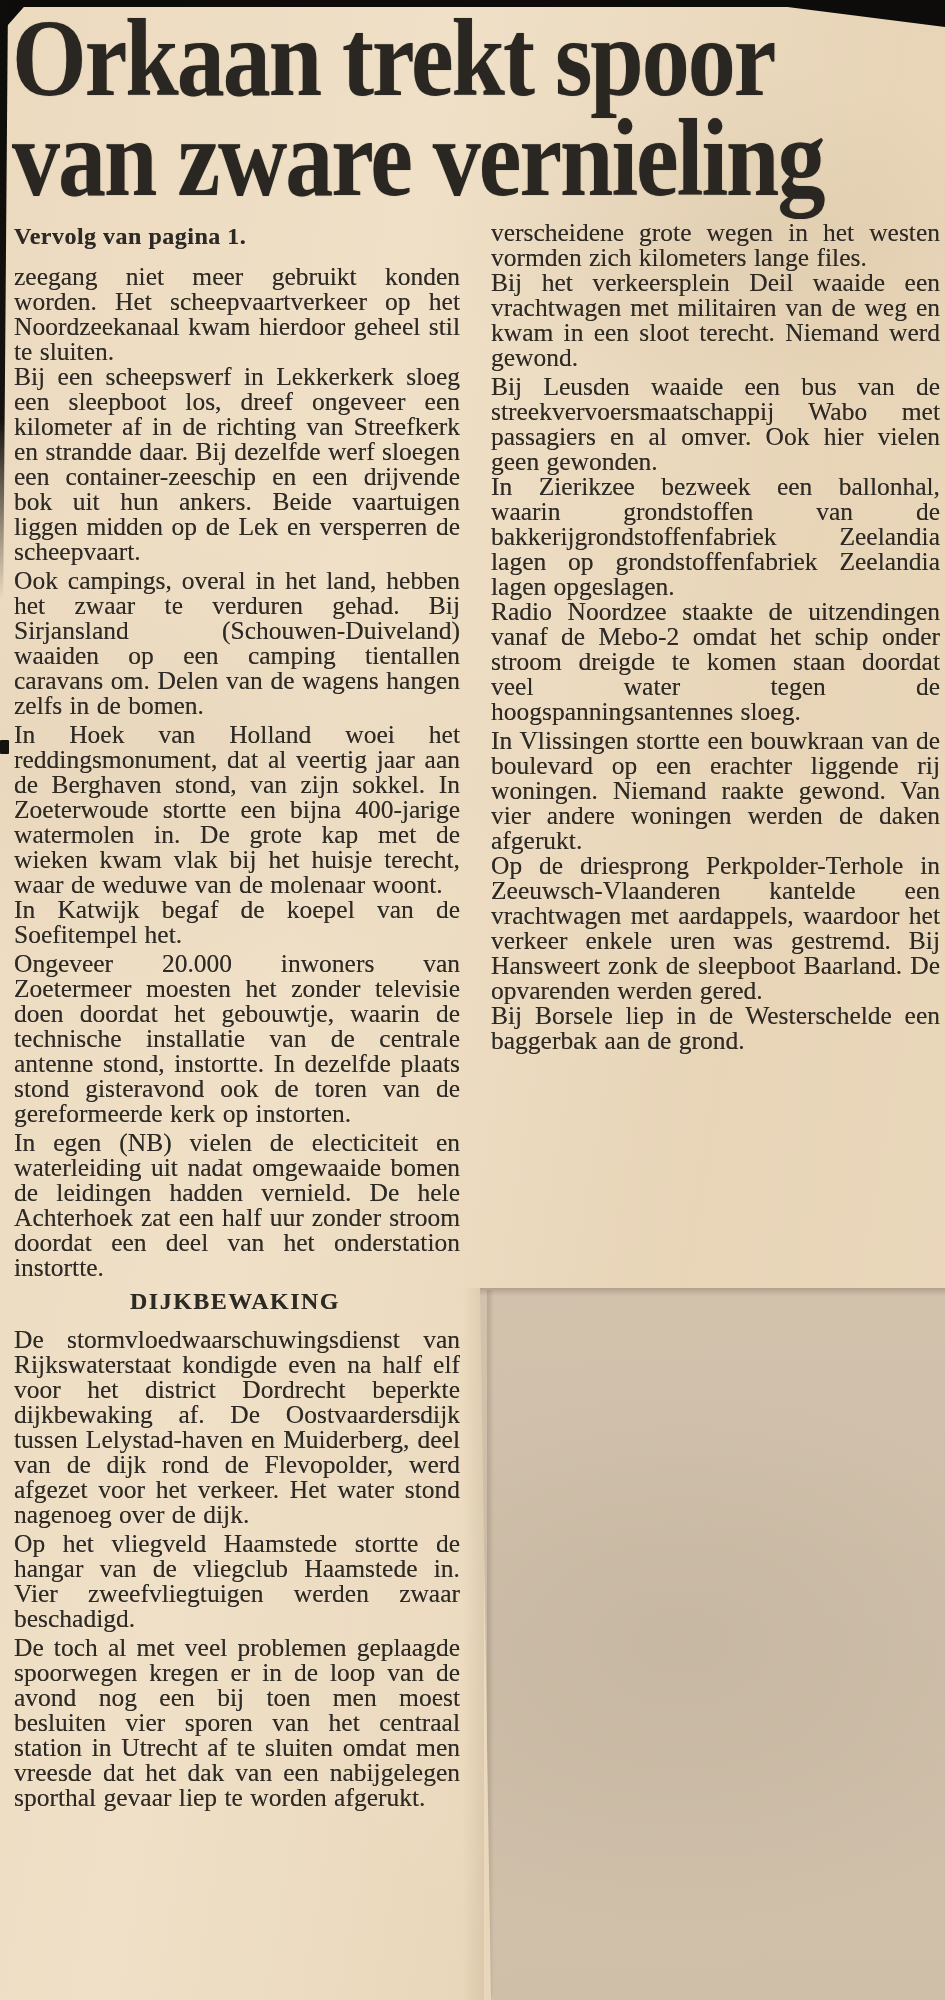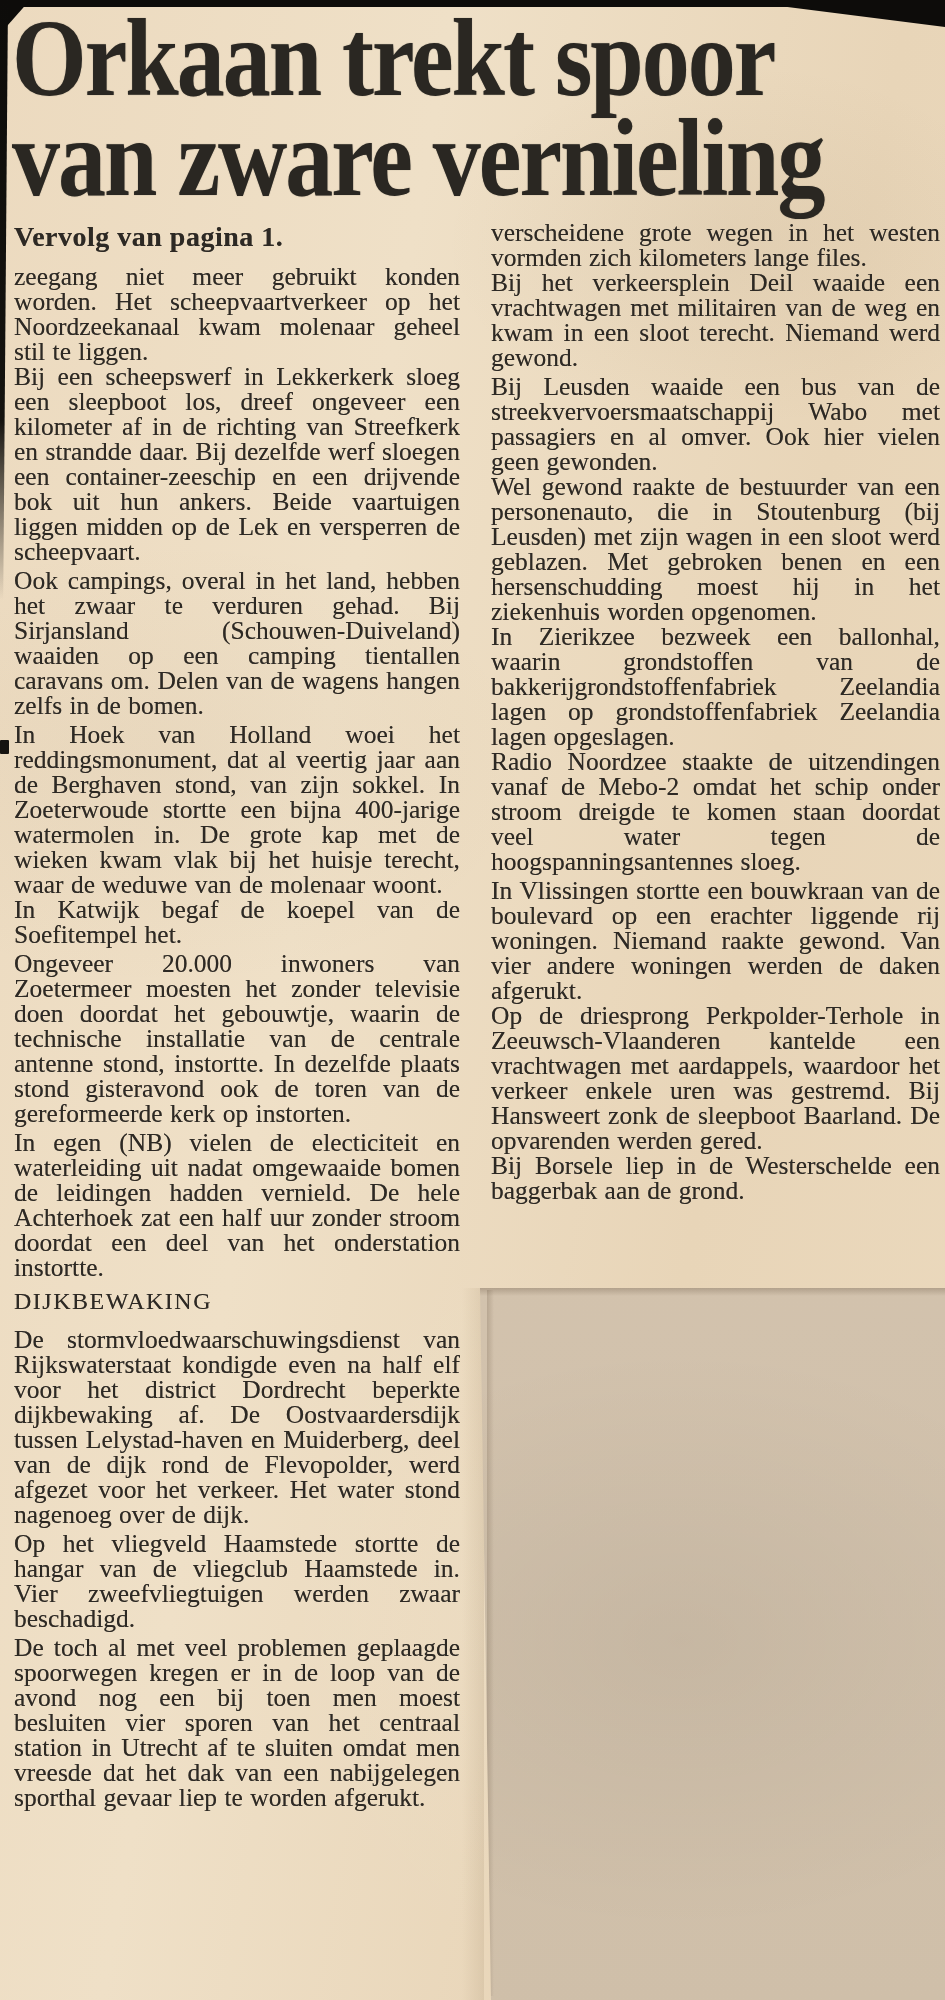--- a/index.html
+++ b/index.html
@@ -55,65 +55,64 @@
   }
   
   .col{
     position:absolute;color:#2d2924;
     font-family:"Liberation Serif","DejaVu Serif",serif;
     font-size:25.5px;line-height:25px;text-align:justify;
     text-shadow:0 0 .6px rgba(45,41,36,.5);
   }
   .left-col{left:14px;top:218px;width:446px;}
   .right-col{left:491px;top:214px;width:449px;}
-  .lead{font-weight:700;font-size:28px;letter-spacing:.5px;margin:0 0 15px 0;text-align:left;}
+  .lead{font-weight:700;font-size:24px;letter-spacing:.5px;margin:0 0 15px 0;text-align:left;}
   .para{margin:0;word-spacing:1px;}
   .para.gap{margin-top:4px;}
   .subhead{
-    font-weight:400;font-size:24px;letter-spacing:1.5px;
-    text-align:left;margin:9px 4px 13px 0;
+    font-weight:700;font-size:24px;letter-spacing:1.5px;
+    text-align:center;margin:9px 4px 13px 0;
   }
 </style>
 </head>
 <body>
 
 <div class="scan">
 
   <div class="cut-shadow-h"></div>
   <div class="cut-shadow-v"></div>
 
   <div class="clipping">
     <div class="headline">
       <div>Orkaan trekt spoor</div>
       <div>van zware vernieling</div>
     </div>
 
     <div class="col left-col">
       <p class="lead">Vervolg van pagina 1.</p>
       <div>
-          <p class="para">zeegang niet meer gebruikt konden worden. Het scheepvaartverkeer op het Noordzeekanaal kwam molenaar geheel stil te liggen.</p>
+          <p class="para">zeegang niet meer gebruikt konden worden. Het scheepvaartverkeer op het Noordzeekanaal kwam hierdoor geheel stil te sluiten.</p>
           <p class="para">Bij een scheepswerf in Lekkerkerk sloeg een sleepboot los, dreef ongeveer een kilometer af in de richting van Streefkerk en strandde daar. Bij dezelfde werf sloegen een container-zeeschip en een drijvende bok uit hun ankers. Beide vaartuigen liggen midden op de Lek en versperren de scheepvaart.</p>
           <p class="para gap">Ook campings, overal in het land, hebben het zwaar te verduren gehad. Bij Sirjansland (Schouwen-Duiveland) waaiden op een camping tientallen caravans om. Delen van de wagens hangen zelfs in de bomen.</p>
           <p class="para gap">In Hoek van Holland woei het reddingsmonument, dat al veertig jaar aan de Berghaven stond, van zijn sokkel. In Zoeterwoude stortte een bijna 400-jarige watermolen in. De grote kap met de wieken kwam vlak bij het huisje terecht, waar de weduwe van de molenaar woont.</p>
           <p class="para">In Katwijk begaf de koepel van de Soefitempel het.</p>
           <p class="para gap">Ongeveer 20.000 inwoners van Zoetermeer moesten het zonder televisie doen doordat het gebouwtje, waarin de technische installatie van de centrale antenne stond, instortte. In dezelfde plaats stond gisteravond ook de toren van de gereformeerde kerk op instorten.</p>
           <p class="para gap">In egen (NB) vielen de electiciteit en waterleiding uit nadat omgewaaide bomen de leidingen hadden vernield. De hele Achterhoek zat een half uur zonder stroom doordat een deel van het onderstation instortte.</p>
           <p class="subhead">DIJKBEWAKING</p>
           <p class="para">De stormvloedwaarschuwingsdienst van Rijkswaterstaat kondigde even na half elf voor het district Dordrecht beperkte dijkbewaking af. De Oostvaardersdijk tussen Lelystad-haven en Muiderberg, deel van de dijk rond de Flevopolder, werd afgezet voor het verkeer. Het water stond nagenoeg over de dijk.</p>
           <p class="para gap">Op het vliegveld Haamstede stortte de hangar van de vliegclub Haamstede in. Vier zweefvliegtuigen werden zwaar beschadigd.</p>
           <p class="para gap">De toch al met veel problemen geplaagde spoorwegen kregen er in de loop van de avond nog een bij toen men moest besluiten vier sporen van het centraal station in Utrecht af te sluiten omdat men vreesde dat het dak van een nabijgelegen sporthal gevaar liep te worden afgerukt.</p>
         </div>
     </div>
 
     <div class="col right-col">
       <div>
           <p class="para">verscheidene grote wegen in het westen vormden zich kilometers lange files.</p>
           <p class="para">Bij het verkeersplein Deil waaide een vrachtwagen met militairen van de weg en kwam in een sloot terecht. Niemand werd gewond.</p>
           <p class="para gap">Bij Leusden waaide een bus van de streekvervoersmaatschappij Wabo met passagiers en al omver. Ook hier vielen geen gewonden.</p>
-          <p class="para">Wel gewond raakte de bestuurder van een personenauto, die in Stoutenburg (bij Leusden) met zijn wagen in een sloot werd geblazen. Met gebroken benen en een hersenschudding moest hij in het ziekenhuis worden opgenomen.</p>
           <p class="para">In Zierikzee bezweek een ballonhal, waarin grondstoffen van de bakkerijgrondstoffenfabriek Zeelandia lagen op grondstoffenfabriek Zeelandia lagen opgeslagen.</p>
           <p class="para">Radio Noordzee staakte de uitzendingen vanaf de Mebo-2 omdat het schip onder stroom dreigde te komen staan doordat veel water tegen de hoogspanningsantennes sloeg.</p>
           <p class="para gap">In Vlissingen stortte een bouwkraan van de boulevard op een erachter liggende rij woningen. Niemand raakte gewond. Van vier andere woningen werden de daken afgerukt.</p>
           <p class="para">Op de driesprong Perkpolder-Terhole in Zeeuwsch-Vlaanderen kantelde een vrachtwagen met aardappels, waardoor het verkeer enkele uren was gestremd. Bij Hansweert zonk de sleepboot Baarland. De opvarenden werden gered.</p>
           <p class="para">Bij Borsele liep in de Westerschelde een baggerbak aan de grond.</p>
         </div>
     </div>
 
     <div class="strip-edge-shade"></div>
   </div>

